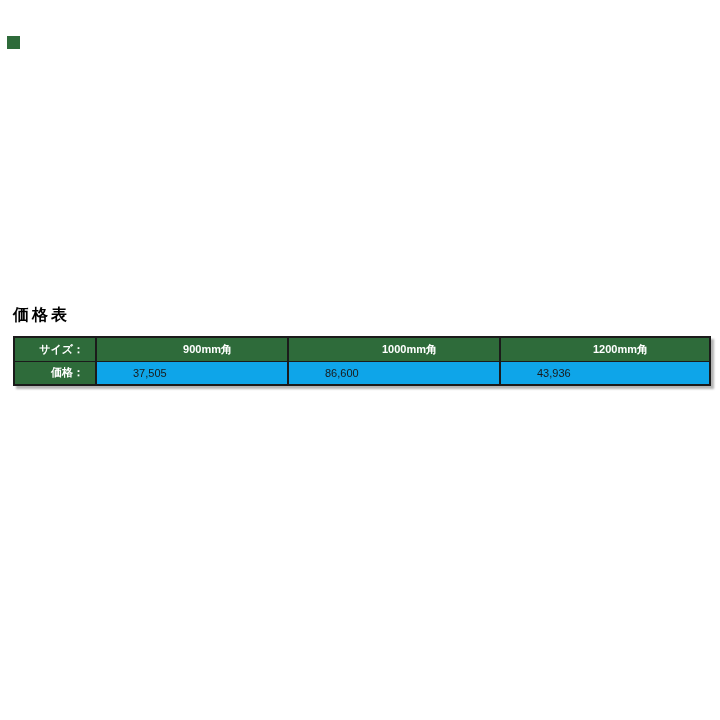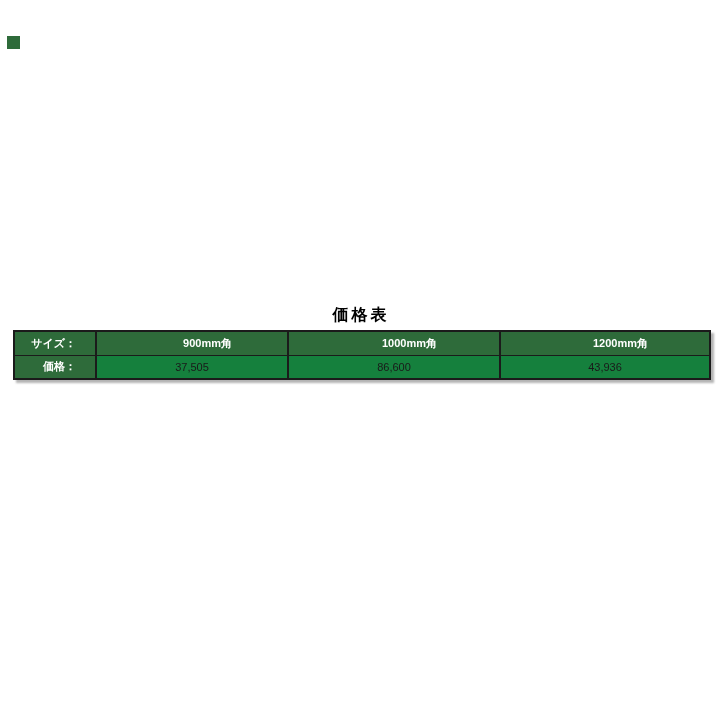--- a/index.html
+++ b/index.html
@@ -18,26 +18,26 @@
     height: 13px;
     background: #2e6b3a;
   }
   .content {
     position: absolute;
     left: 13px;
     top: 306px;
     width: 696px;
   }
   .page-title {
-    text-align: center;
+    text-align: left;
     font-size: 16px;
     font-weight: bold;
     letter-spacing: 3px;
     color: #000000;
-    margin-bottom: 6px;
+    margin-bottom: 12px;
     line-height: 18px;
   }
   table.price-table {
     width: 100%;
     border-collapse: collapse;
     table-layout: fixed;
     border: 2px solid #1b1b1b;
     box-shadow: 3px 3px 2px #b4b4b4;
     background: #ffffff;
   }
@@ -50,34 +50,34 @@
     font-size: 11px;
     vertical-align: middle;
     overflow: hidden;
     white-space: nowrap;
   }
   td.label-cell {
     background: #2e6b3a;
     color: #ffffff;
     font-weight: bold;
     text-align: right;
-    padding-right: 19px;
+    padding-right: 11px;
   }
   td.col-head {
     background: #2e6b3a;
     color: #ffffff;
     font-weight: bold;
     text-align: center;
     padding-left: 31px;
   }
   td.value-cell {
-    background: #15803d;
+    background: #0ea5e9;
     color: #1a1a1a;
     font-weight: normal;
-    text-align: center;
+    padding-left: 36px;
   }
 </style>
 </head>
 <body>
 
 <div>
 
   <div class="green-marker"></div>
 
   <div class="content">

